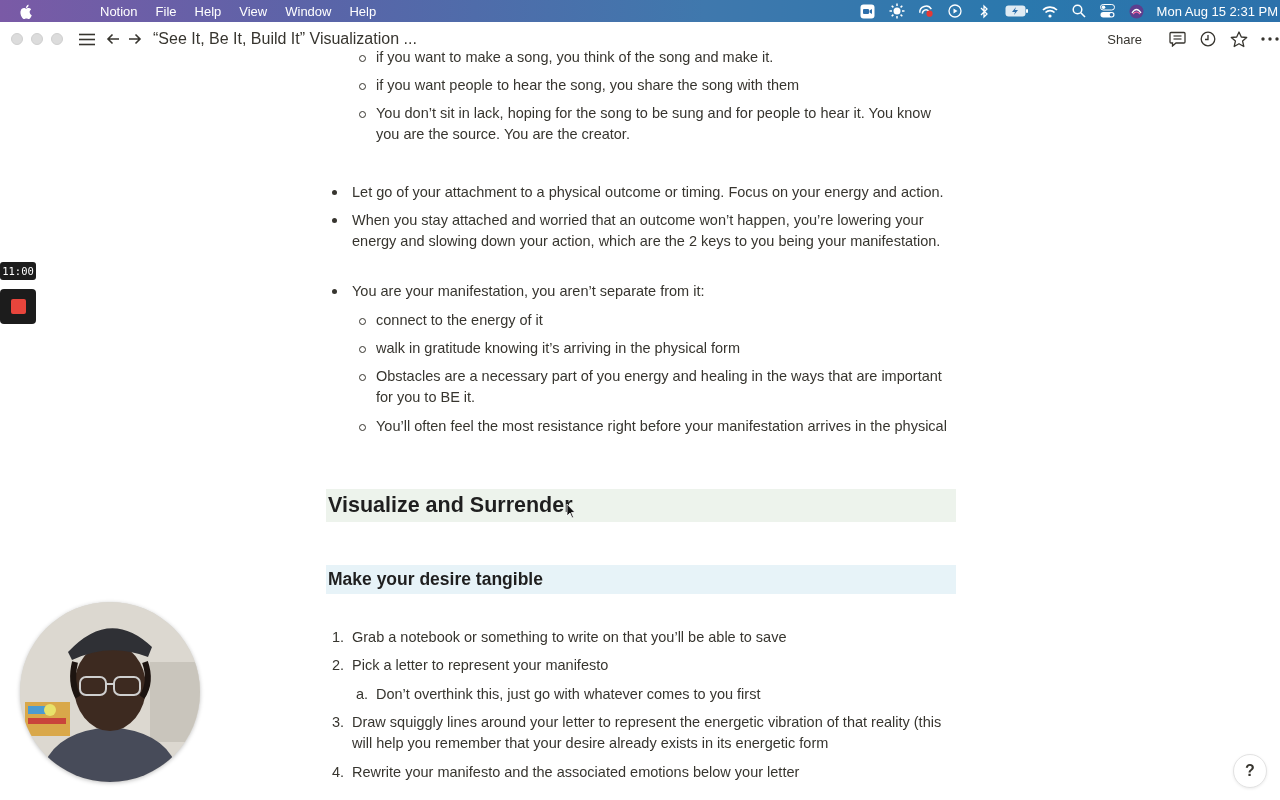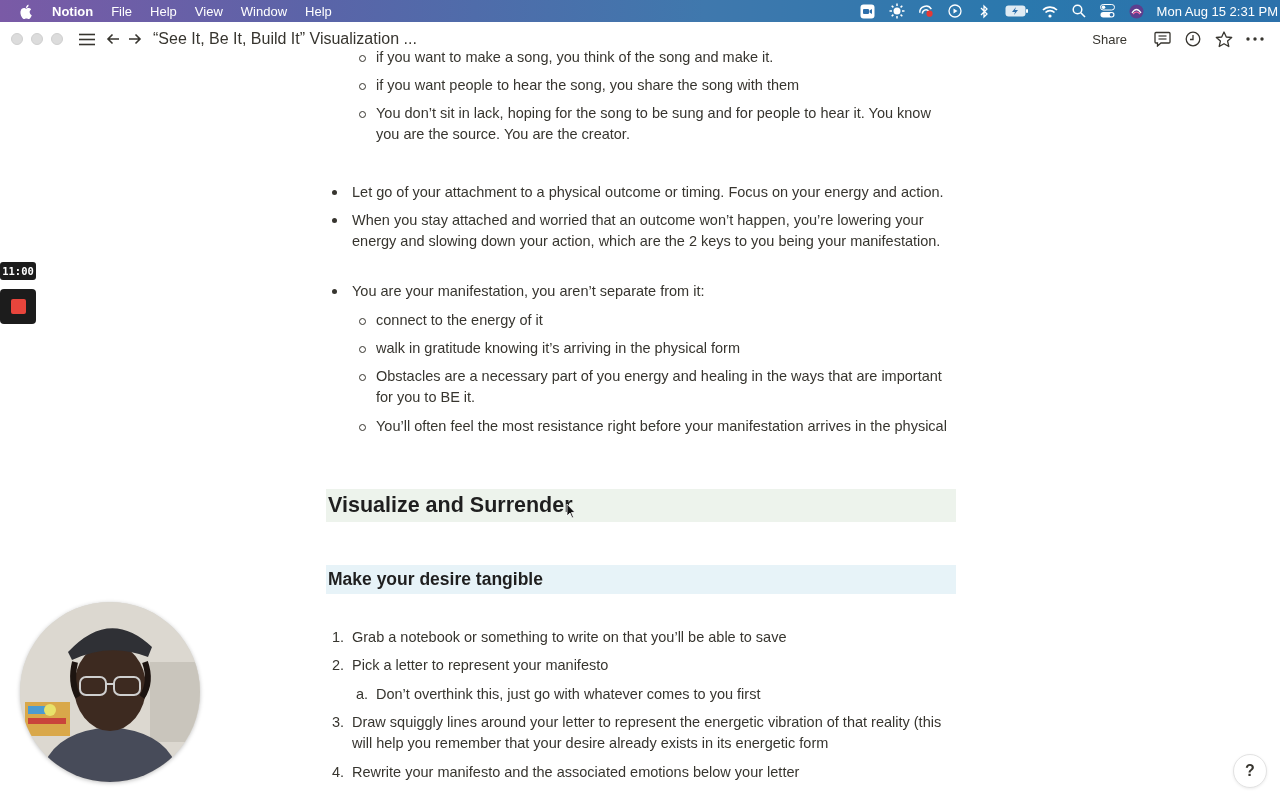--- a/index.html
+++ b/index.html
@@ -8,60 +8,60 @@
 
   
   .menubar {
     position: absolute; top: 0; left: 0; width: 1280px; height: 22px;
     background: linear-gradient(90deg, #7a5aa6 0%, #5a64a8 25%, #3f78ad 55%, #2a78ad 80%, #2c71ab 100%);
     color: #fff; font-size: 13px; display: flex; align-items: center;
   }
   .menubar .left { display: flex; align-items: center; padding-left: 18px; gap: 0; }
   .menubar .apple { width: 14px; height: 15px; margin-right: 20px; display:flex; align-items:center; justify-content:center; }
   .menubar .menu-item { margin-right: 18px; }
-  .menubar .menu-item.app { font-weight: bold; }
+  .menubar .menu-item.app { font-weight: normal; margin-left: 48px; }
   .menubar .right { margin-left: auto; display: flex; align-items: center; gap: 0; padding-right: 2px; }
   .menubar .status-icon { width: 16px; height: 16px; margin-left: 13px; display: flex; align-items: center; justify-content: center; }
   .menubar .clock { margin-left: 12px; font-size: 13px; }
 
   
   .titlebar {
     position: absolute; top: 22px; left: 0; width: 1280px; height: 34px;
     background: #fff; display: flex; align-items: center;
     border-top-right-radius: 10px;
   }
   .traffic { display: flex; gap: 8px; margin-left: 11px; }
   .traffic span { width: 12px; height: 12px; border-radius: 50%; background: #dcdcdc; border: 1px solid #cfcfcf; }
   .tb-icon { width: 20px; height: 20px; display:flex; align-items:center; justify-content:center; cursor: pointer; }
   .sidebar-toggle { margin-left: 14px; }
   .nav-back { margin-left: 6px; }
   .nav-fwd { margin-left: 2px; }
   .page-title-tb { margin-left: 8px; font-size: 16px; color: #37352f; white-space: nowrap; }
-  .tb-right { margin-left: auto; display: flex; align-items: center; padding-right: 15px; }
+  .tb-right { margin-left: auto; display: flex; align-items: center; padding-right: 0; }
   .share-btn { font-size: 13px; color: #37352f; margin-right: 14px; cursor: pointer; }
   .tb-right .tb-icon { margin-left: 11px; }
 
   
   .content { position: absolute; left: 326px; top: 56px; width: 630px; font-size: 14.5px; line-height: 21px; color: #37352f; }
   .blk { position: absolute; left: 0; width: 630px; }
   .bullet-row { display: flex; }
   .disc { width: 26px; flex: none; position: relative; }
   .disc::after { content: ""; position: absolute; left: 6px; top: 8px; width: 5px; height: 5px; border-radius: 50%; background: #37352f; }
   .circ { width: 24px; flex: none; position: relative; }
   .circ::after { content: ""; position: absolute; left: 7px; top: 8px; width: 5px; height: 5px; border-radius: 50%; border: 1px solid #37352f; }
   .num { width: 26px; flex: none; text-align: left; padding-left: 6px; }
   .alpha { width: 24px; flex: none; padding-left: 4px; }
   .indent { padding-left: 26px; }
   .txt { flex: 1; }
 
   .h2 { background: #edf3ec; font-size: 21.5px; font-weight: bold; color: #1f1f1f; padding: 4px 2px; height: 33px; line-height: 25px; font-weight: 600; }
   .h3 { background: #e7f3f8; font-size: 17.5px; font-weight: 600; color: #1f1f1f; padding: 3px 2px; height: 29px; line-height: 23px; }
 
   
-  .timer { position: absolute; left: 0; top: 262px; width: 36px; height: 18px; background: #1c1c1c; color: #fff; font-family: "DejaVu Sans Mono", monospace; font-size: 10.5px; font-weight: bold; display: flex; align-items: center; justify-content: center; border-radius: 3px; }
+  .timer { position: absolute; left: 0; top: 262px; width: 36px; height: 18px; background: #1c1c1c; color: #fff; font-family: "DejaVu Sans Mono", monospace; font-size: 10.5px; font-weight: normal; display: flex; align-items: center; justify-content: center; border-radius: 3px; }
   .rec-btn { position: absolute; left: 0; top: 289px; width: 36px; height: 35px; background: #1c1c1c; border-radius: 4px; display: flex; align-items: center; justify-content: center; cursor: pointer; }
   .rec-btn span { width: 15px; height: 15px; background: #e8453c; border-radius: 2px; }
 
   .webcam { position: absolute; left: 20px; top: 602px; width: 180px; height: 180px; border-radius: 50%; overflow: hidden; box-shadow: 0 1px 4px rgba(0,0,0,0.25); background: #d9d6cf; }
 
   .help-btn { position: absolute; left: 1233px; top: 754px; width: 34px; height: 34px; border-radius: 50%; border: 1px solid #e3e3e3; background: #fff; display: flex; align-items: center; justify-content: center; font-size: 16px; font-weight: bold; color: #37352f; box-shadow: 0 1px 3px rgba(0,0,0,0.08); cursor: pointer; }
 
   .cursor { position: absolute; left: 566px; top: 503px; width: 10px; height: 16px; }
 </style>
 </head>

